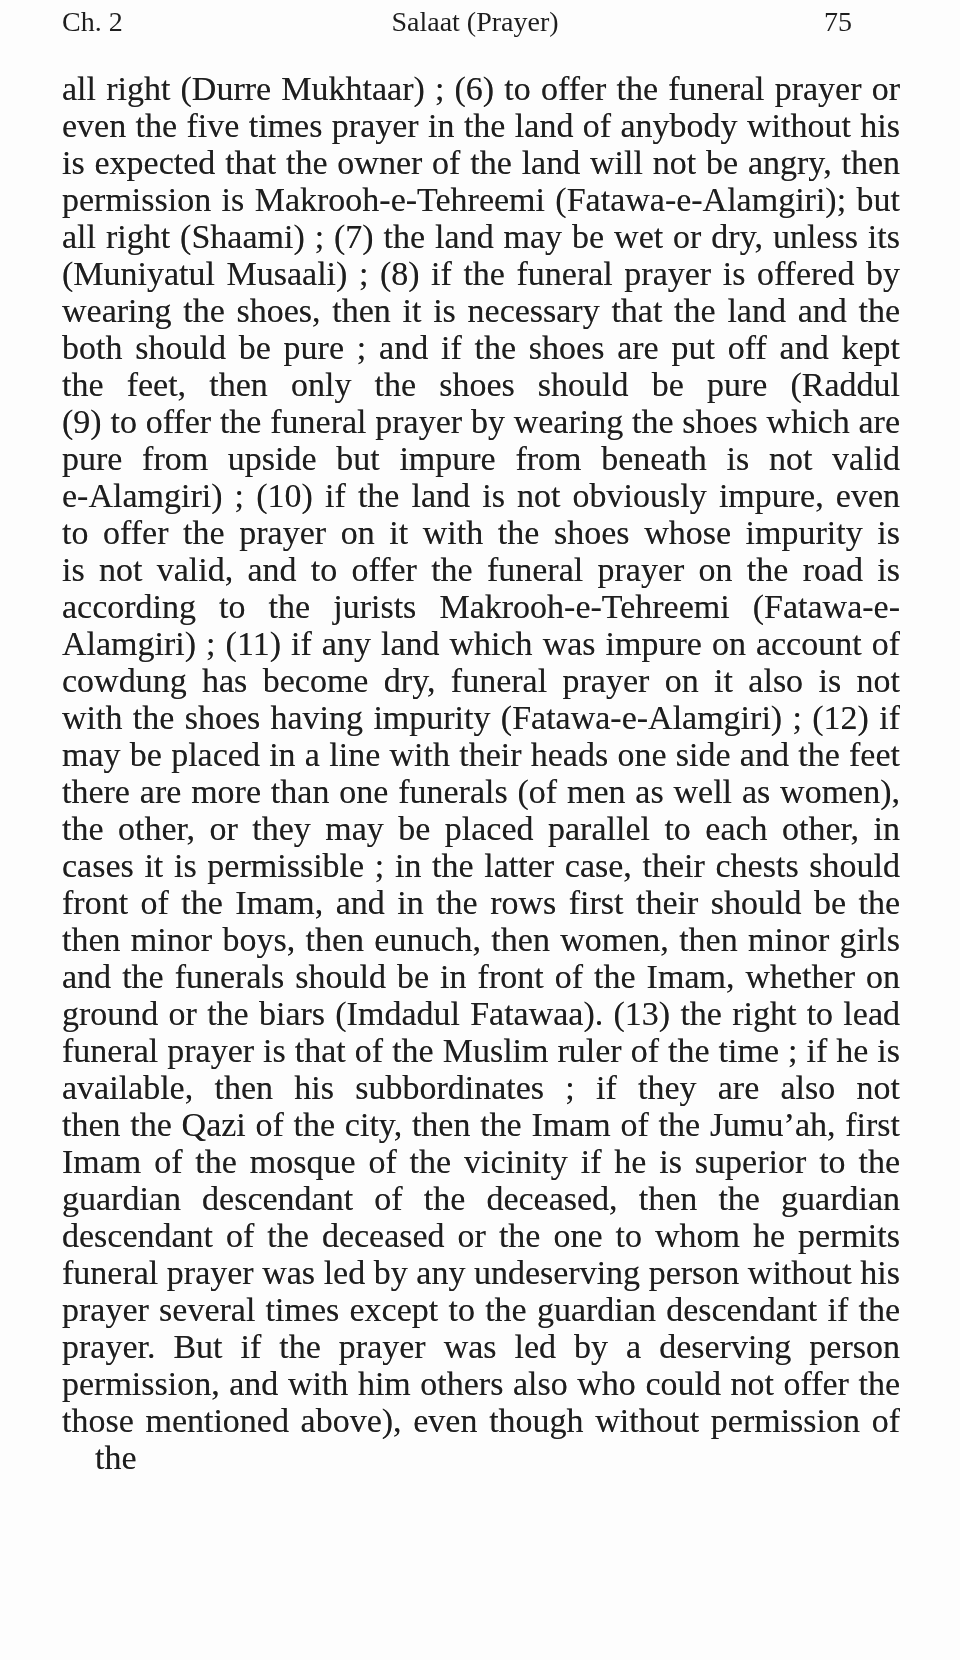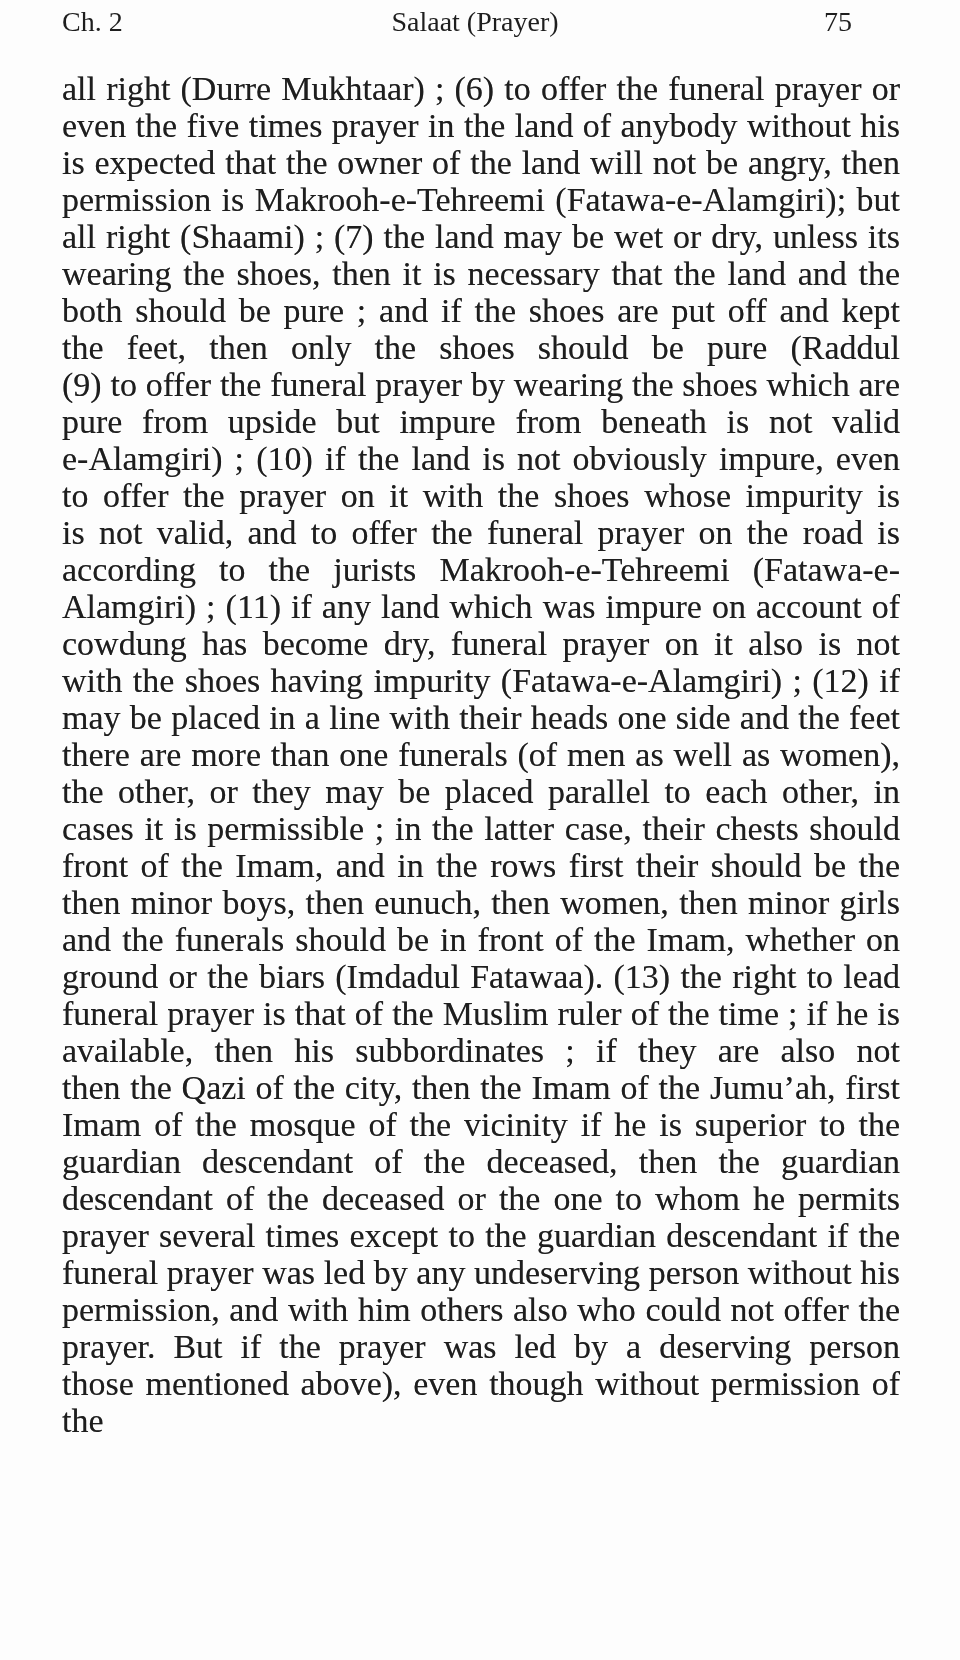--- a/index.html
+++ b/index.html
@@ -64,39 +64,41 @@
     text-align-last: justify;
     text-justify: inter-word;
     white-space: normal;
     overflow: hidden;
     
     text-shadow: 0 0 0.5px rgba(30, 30, 30, 0.55);
   }
   .text-line.last {
     text-align: left;
     text-align-last: left;
+    margin-left: 33px;
   }
 </style>
 </head>
 <body>
 
 <div class="page">
 
   <div class="page-header">
     <span class="chapter-label">Ch. 2</span>
     <span class="page-title">Salaat (Prayer)</span>
     <span class="page-number">75</span>
   </div>
 
   <div class="body-text">
     <div class="text-line">all right (Durre Mukhtaar) ; (6) to offer the funeral prayer or</div>
     <div class="text-line">even the five times prayer in the land of anybody without his</div>
     <div class="text-line">is expected that the owner of the land will not be angry, then it is</div>
     <div class="text-line">permission is Makrooh-e-Tehreemi (Fatawa-e-Alamgiri); but if</div>
     <div class="text-line">all right (Shaami) ; (7) the land may be wet or dry, unless its</div>
+    <div class="text-line">(Muniyatul Musaali) ; (8) if the funeral prayer is offered by</div>
     <div class="text-line">wearing the shoes, then it is necessary that the land and the shoes</div>
     <div class="text-line">both should be pure ; and if the shoes are put off and kept below</div>
     <div class="text-line">the feet, then only the shoes should be pure (Raddul Mukhtaar) ;</div>
     <div class="text-line">(9) to offer the funeral prayer by wearing the shoes which are</div>
     <div class="text-line">pure from upside but impure from beneath is not valid (Fatawa-</div>
     <div class="text-line">e-Alamgiri) ; (10) if the land is not obviously impure, even then</div>
     <div class="text-line">to offer the prayer on it with the shoes whose impurity is known</div>
     <div class="text-line">is not valid, and to offer the funeral prayer on the road is</div>
     <div class="text-line">according to the jurists Makrooh-e-Tehreemi (Fatawa-e-</div>
     <div class="text-line">Alamgiri) ; (11) if any land which was impure on account of</div>
@@ -109,21 +111,21 @@
     <div class="text-line">front of the Imam, and in the rows first their should be the men,</div>
     <div class="text-line">then minor boys, then eunuch, then women, then minor girls ;</div>
     <div class="text-line">and the funerals should be in front of the Imam, whether on the</div>
     <div class="text-line">ground or the biars (Imdadul Fatawaa). (13) the right to lead the</div>
     <div class="text-line">funeral prayer is that of the Muslim ruler of the time ; if he is not</div>
     <div class="text-line">available, then his subbordinates ; if they are also not available,</div>
     <div class="text-line">then the Qazi of the city, then the Imam of the Jumu’ah, first the</div>
     <div class="text-line">Imam of the mosque of the vicinity if he is superior to the</div>
     <div class="text-line">guardian descendant of the deceased, then the guardian</div>
     <div class="text-line">descendant of the deceased or the one to whom he permits</div>
+    <div class="text-line">funeral prayer was led by any undeserving person without his</div>
     <div class="text-line">prayer several times except to the guardian descendant if the</div>
-    <div class="text-line">funeral prayer was led by any undeserving person without his</div>
+    <div class="text-line">prayer. But if the prayer was led by a deserving person (among</div>
     <div class="text-line">permission, and with him others also who could not offer the</div>
-    <div class="text-line">prayer. But if the prayer was led by a deserving person (among</div>
     <div class="text-line">those mentioned above), even though without permission of</div>
     <div class="text-line last">the</div>
   </div>
 
 </div>
 
 </body></html>

